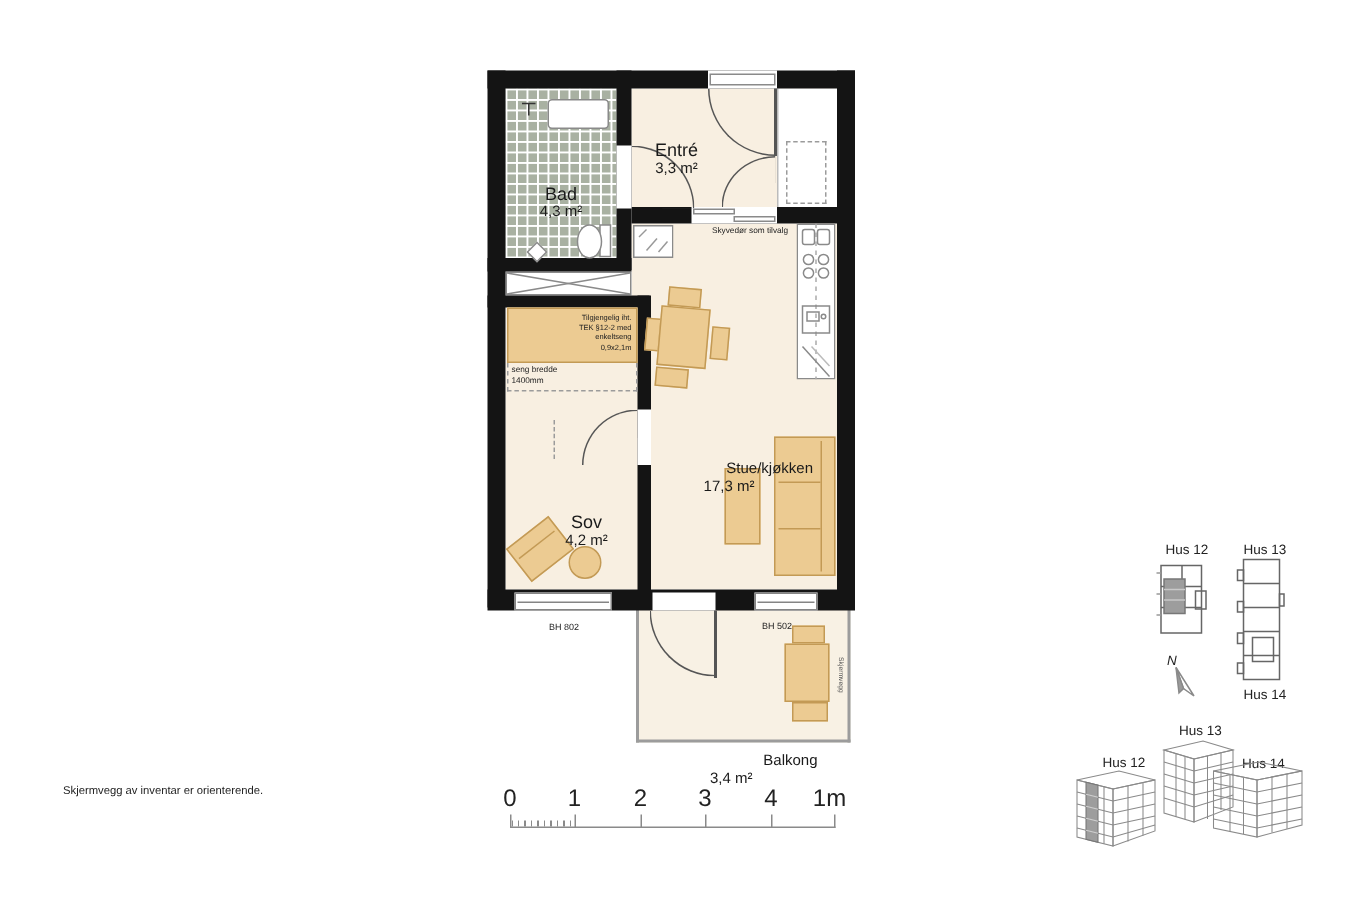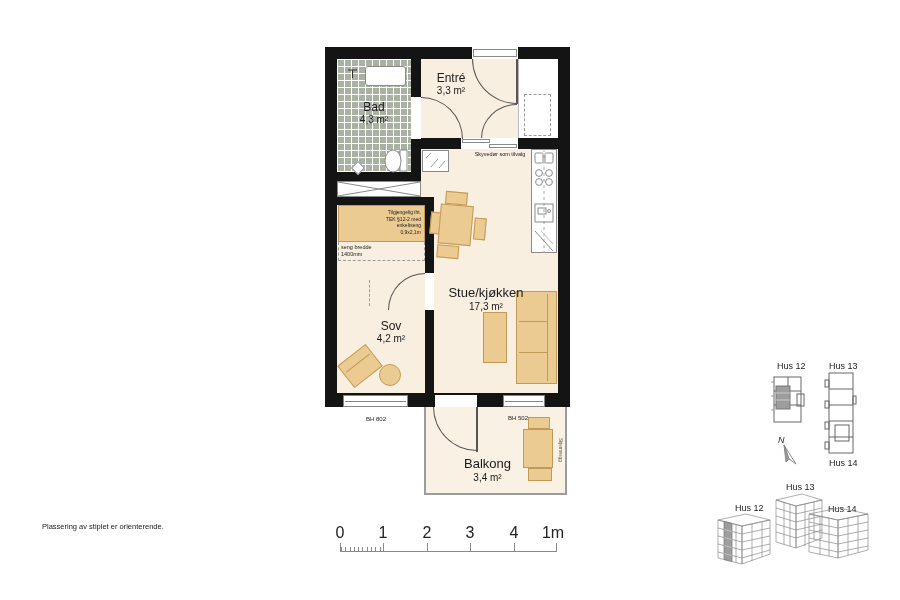--- a/index.html
+++ b/index.html
@@ -17,24 +17,24 @@
   .win{position:absolute;background:#fff;border:1px solid #858585;box-sizing:border-box;}
   .win::after{content:"";position:absolute;left:1px;right:1px;top:50%;height:1px;background:#858585;}
   .opening{position:absolute;background:#fff;}
   .panel{position:absolute;background:#fff;border:1px solid #8a8a8a;box-sizing:border-box;}
   .arc{position:absolute;border:0 solid #555;box-sizing:border-box;}
   .arc.bl{border-left-width:1px;border-bottom-width:1px;border-bottom-left-radius:100% 100%;}
   .arc.tr{border-top-width:1px;border-right-width:1px;border-top-right-radius:100% 100%;}
   .arc.tl{border-top-width:1px;border-left-width:1px;border-top-left-radius:100% 100%;}
   .leaf{position:absolute;background:#555;}
   .dash{position:absolute;border:1px dashed #9b9b9b;box-sizing:border-box;}
-  .lbl{position:absolute;text-align:center;line-height:1.2;}
+  .lbl{position:absolute;text-align:center;line-height:1.2;margin-top:22px;}
   .lbl .nm{display:block;font-size:12px;}
   .lbl .ar{display:block;font-size:10px;}
-  .lbl-big .nm{font-size:13px;}
+  .lbl-big .nm{font-size:10px;text-align:right;}
   .tinytxt{position:absolute;font-size:6px;color:#222;text-align:center;}
   .microtxt{font-size:5px;line-height:6.5px;color:#222;}
   .sofa-line{position:absolute;background:#c39a55;}
   .disc{position:absolute;left:42px;top:521px;font-size:7.5px;line-height:11px;color:#222;}
   .scalenum{position:absolute;top:524px;font-size:16px;color:#222;transform:translateX(-50%);}
   .tickmaj{position:absolute;top:543px;width:1px;height:9px;background:#8a8a8a;}
   .svgt{font-size:9px;fill:#222;font-family:"Liberation Sans",sans-serif;}
 </style>
 </head>
 <body>
@@ -175,32 +175,32 @@
     <span class="ar">3,3 m²</span>
   </div>
   <div class="lbl lbl-big" style="left:430px;top:285px;width:112px;">
     <span class="nm">Stue/kjøkken</span>
     <span class="ar">17,3 m²</span>
   </div>
   <div class="lbl" style="left:356px;top:319px;width:70px;">
     <span class="nm">Sov</span>
     <span class="ar">4,2 m²</span>
   </div>
-  <div class="lbl lbl-big" style="left:430px;top:456px;width:115px;">
+  <div class="lbl lbl-big" style="left:430px;top:480px;width:115px;">
     <span class="nm">Balkong</span>
     <span class="ar">3,4 m²</span>
   </div>
 
   <div class="tinytxt" style="left:435px;top:151px;width:130px;font-size:5.5px;">Skyvedør som tilvalg</div>
   <div class="tinytxt" style="left:348px;top:416px;width:56px;">BH 802</div>
   <div class="tinytxt" style="left:498px;top:415px;width:40px;">BH 502</div>
   <div class="abs" style="left:558px;top:438px;font-size:4.5px;color:#555;writing-mode:vertical-rl;">Skjermvegg</div>
 
   <div class="disc">
-    <span style="display:block">Plassering av stiplet er orienterende.</span>
+    <span style="display:block">Skjermvegg av inventar er orienterende.</span>
   </div>
 
   <div>
     <span class="scalenum" style="left:340px;">0</span>
     <span class="scalenum" style="left:383px;">1</span>
     <span class="scalenum" style="left:427px;">2</span>
     <span class="scalenum" style="left:470px;">3</span>
     <span class="scalenum" style="left:514px;">4</span>
     <span class="scalenum" style="left:553px;">1m</span>
     <div class="abs" style="left:340px;top:551px;width:217px;height:1px;background:#8a8a8a;"></div>

